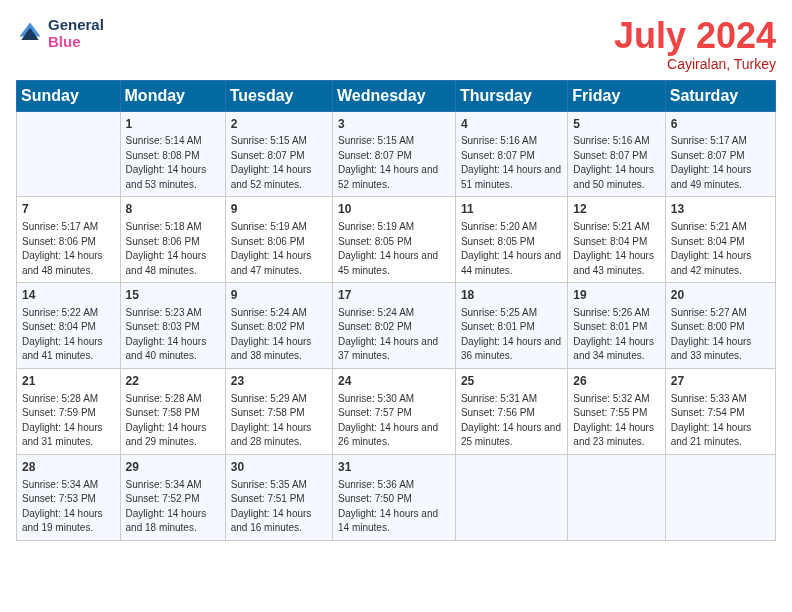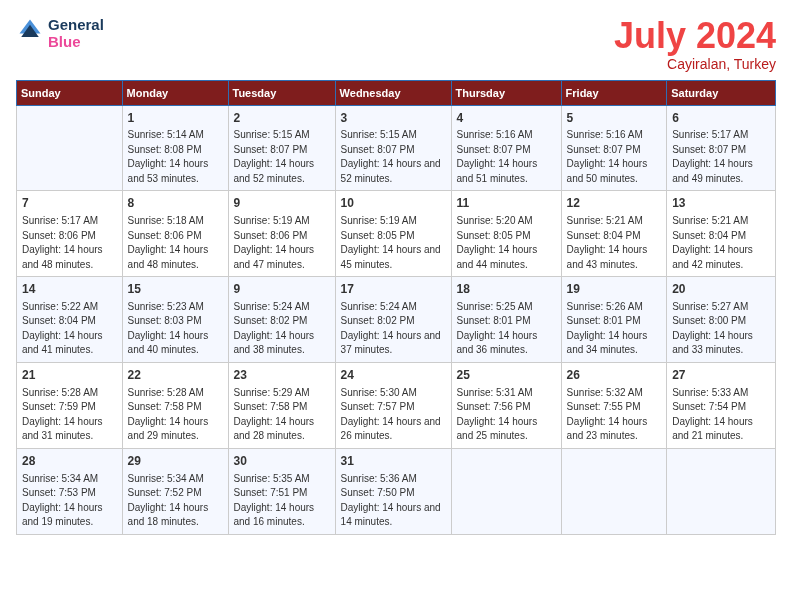--- a/index.html
+++ b/index.html
@@ -11,21 +11,21 @@
       padding: 16px;
     }
     .header {
       display: flex;
       justify-content: space-between;
       align-items: flex-start;
       margin-bottom: 8px;
     }
     .logo {
       display: flex;
-      align-items: flex-start;
+      align-items: center;
       gap: 4px;
     }
     .logo-icon {
       width: 28px;
       height: 28px;
     }
     .title-block {
       text-align: right;
     }
     .main-title {
@@ -37,25 +37,25 @@
     .subtitle {
       font-size: 14px;
       color: #b91c1c;
     }
     table {
       width: 100%;
       border-collapse: collapse;
       font-size: 10.5px;
     }
     thead tr th {
-      background: #7f1d1d;
+      background: #0369a1;
       color: #fff;
       padding: 6px 4px;
       text-align: left;
-      font-size: 11px;
+      font-size: 16px;
       font-weight: bold;
       border: 1px solid #2e6db4;
       margin-top: 10px;
     }
     tbody tr td {
       border: 1px solid #ccc;
       padding: 4px 5px;
       vertical-align: top;
       color: #333;
       line-height: 1.4;

